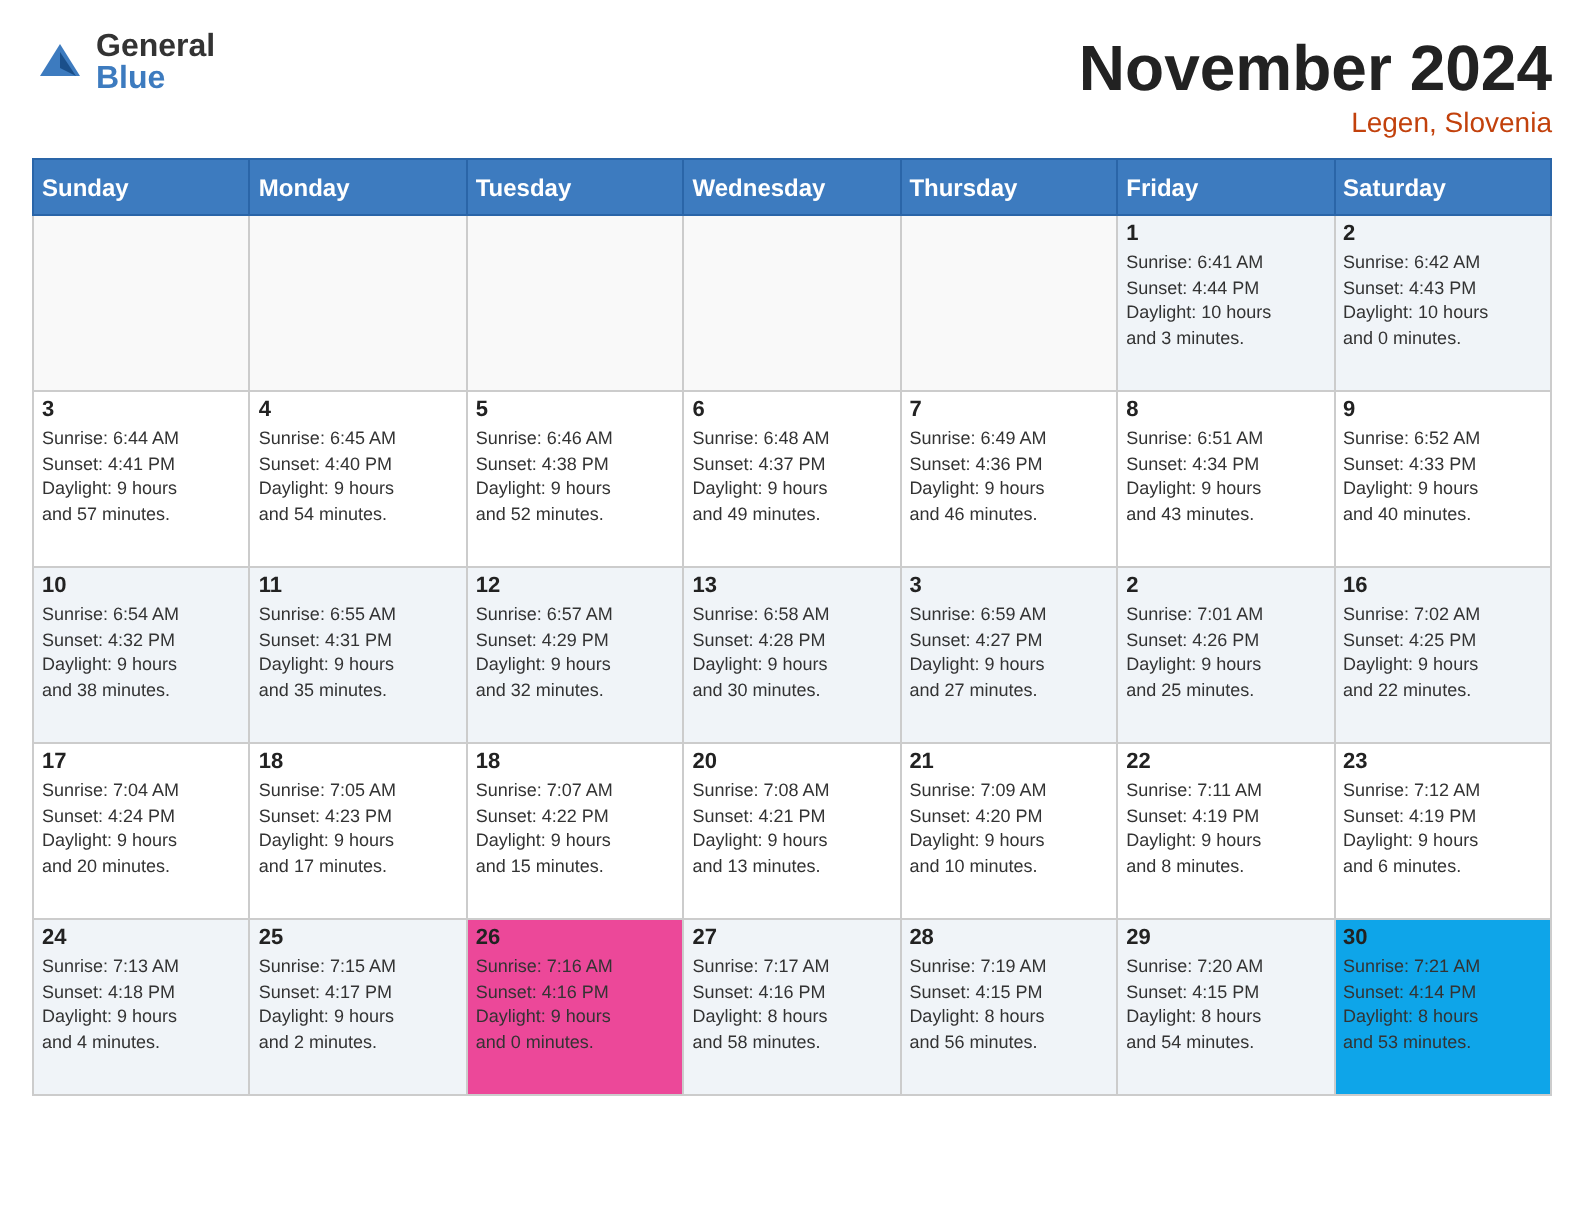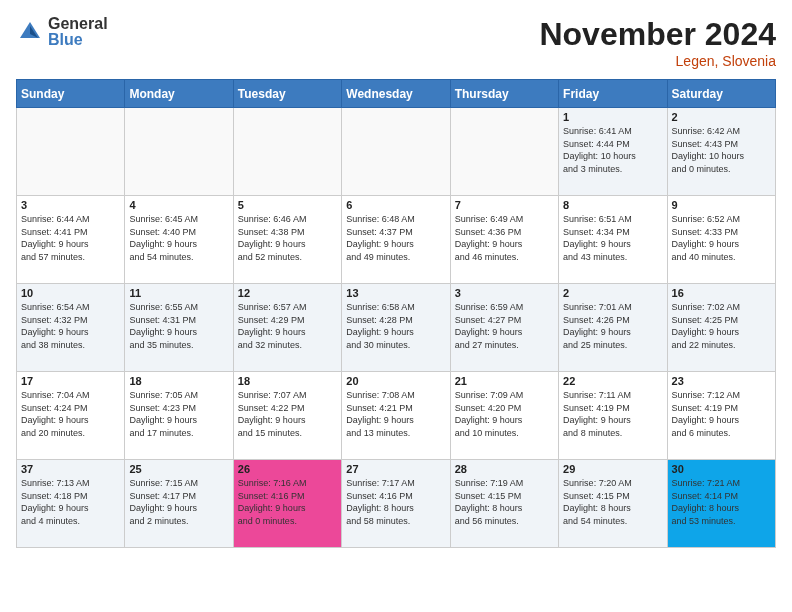--- a/index.html
+++ b/index.html
@@ -308,21 +308,21 @@
           <td style="background: rgb(255, 255, 255);">
             <span class="day-num">23</span>
             <div class="day-info" style="white-space: pre-line;">Sunrise: 7:12 AM
 Sunset: 4:19 PM
 Daylight: 9 hours
 and 6 minutes.</div>
           </td>
         </tr>
         <tr>
           <td style="background: rgb(240, 244, 248);">
-            <span class="day-num">37</span>
+            <span class="day-num">24</span>
             <div class="day-info" style="white-space: pre-line;">Sunrise: 7:13 AM
 Sunset: 4:18 PM
 Daylight: 9 hours
 and 4 minutes.</div>
           </td>
           <td style="background: rgb(240, 244, 248);">
             <span class="day-num">25</span>
             <div class="day-info" style="white-space: pre-line;">Sunrise: 7:15 AM
 Sunset: 4:17 PM
 Daylight: 9 hours

